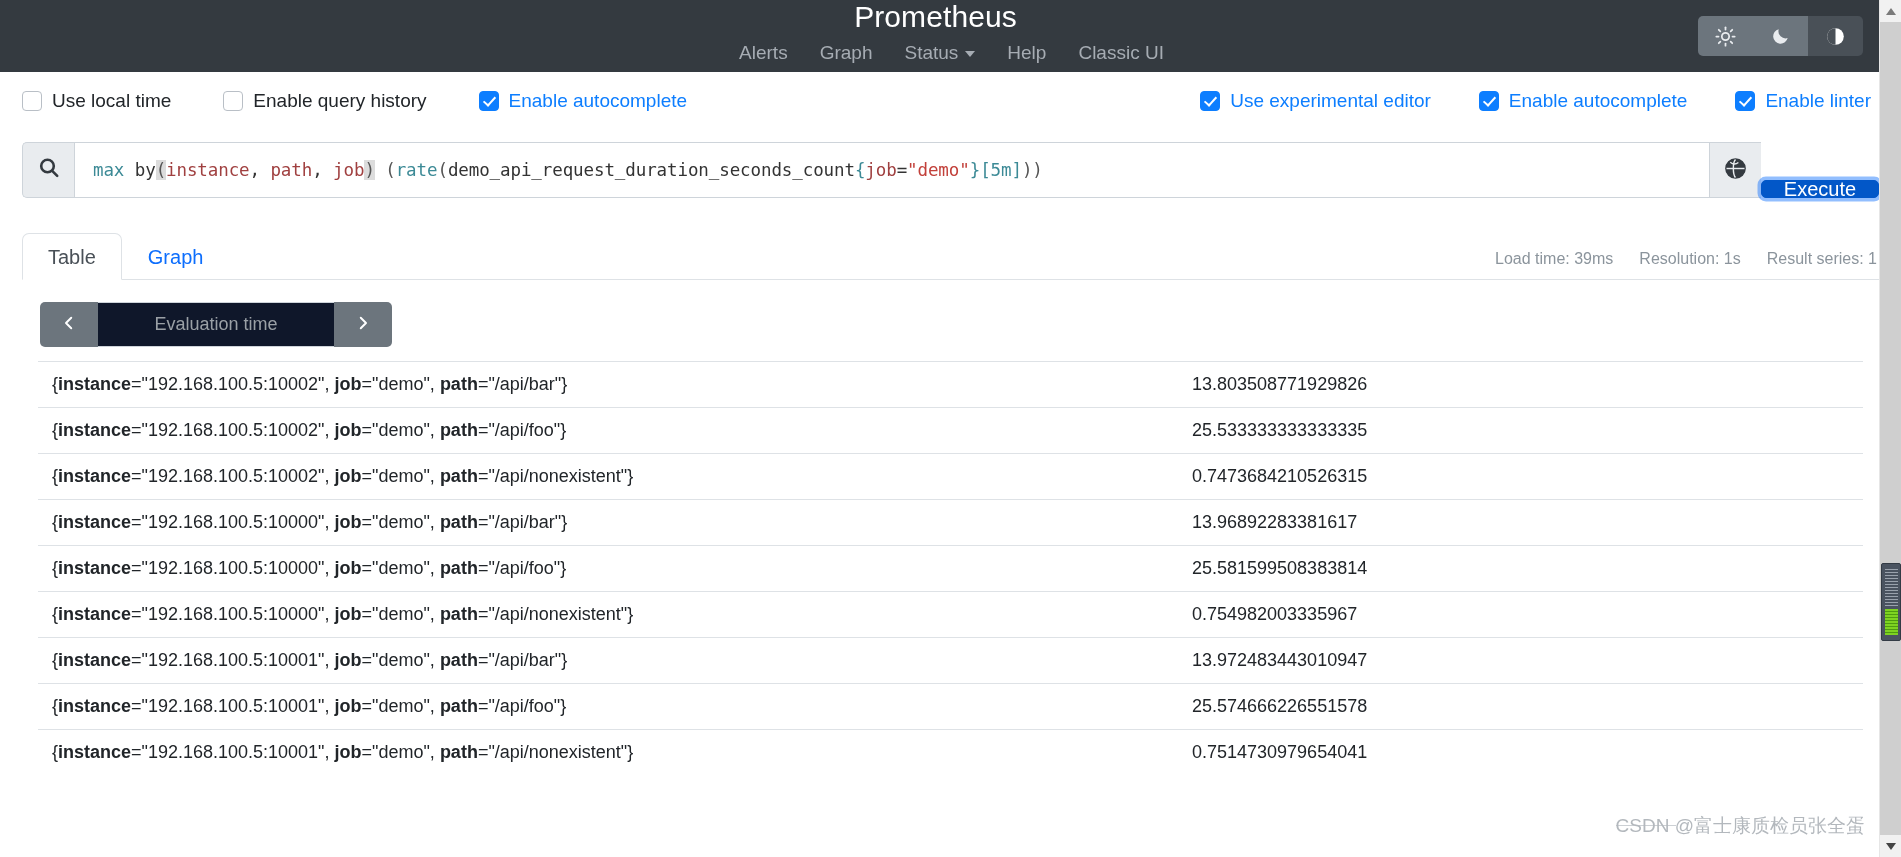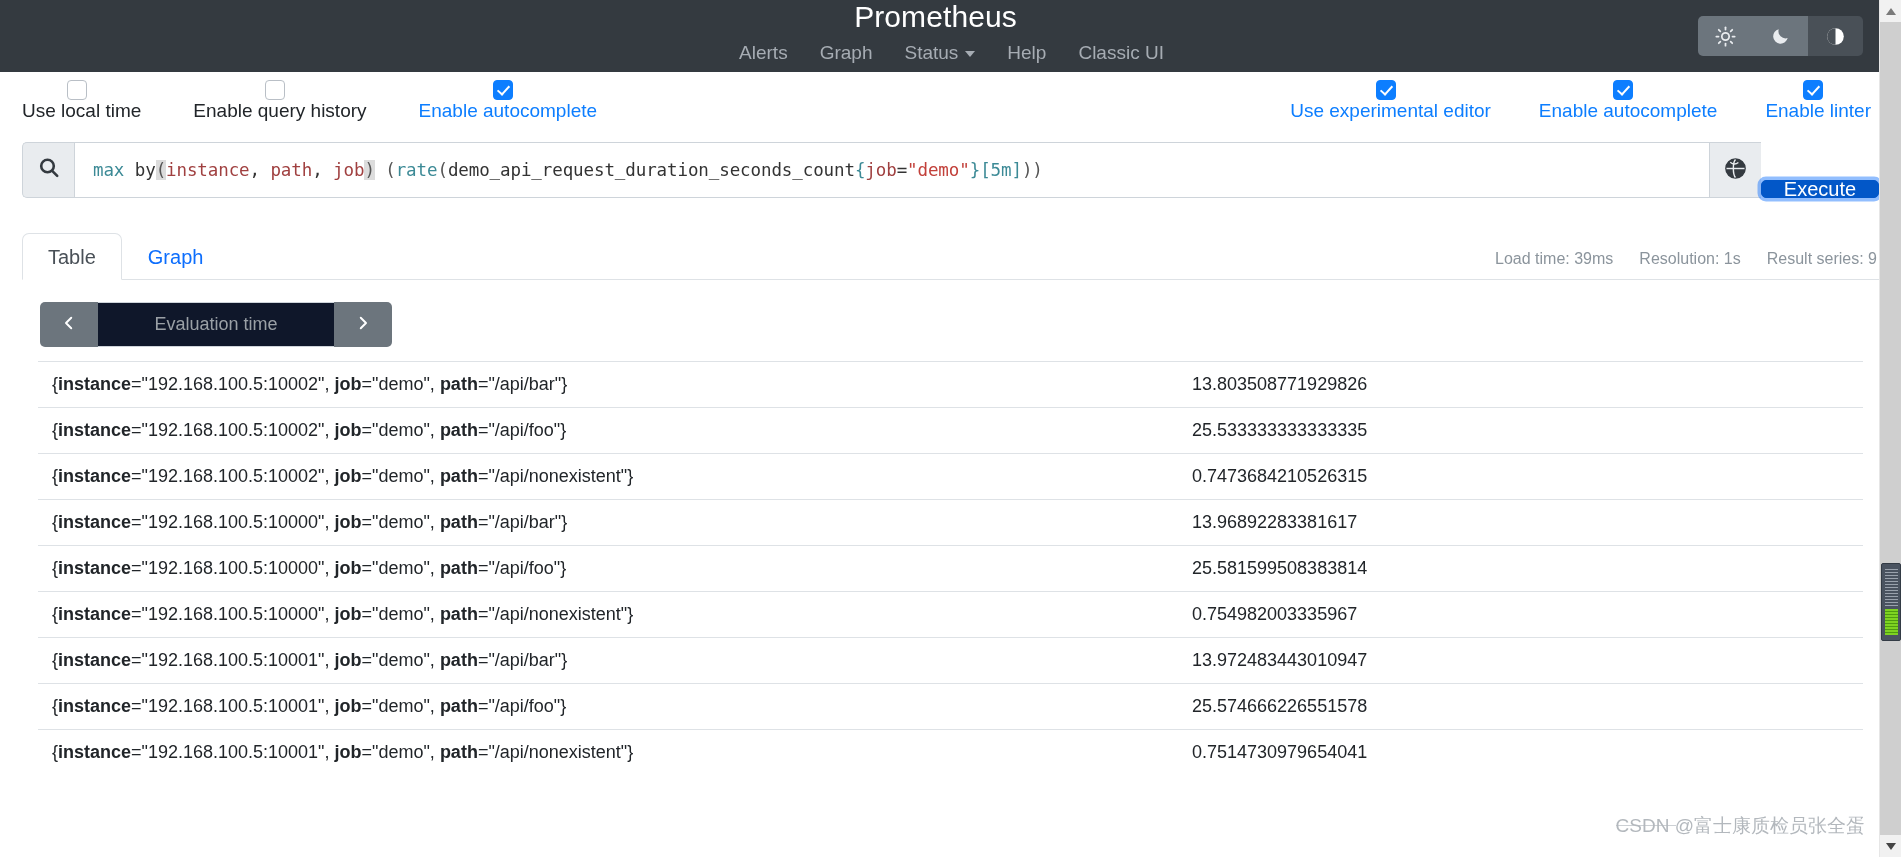--- a/index.html
+++ b/index.html
@@ -74,21 +74,20 @@
     align-items: center;
     background: #fff;
   }
   .opt-left { display: flex; align-items: center; }
   .opt-right { display: flex; align-items: center; position: absolute; right: 30px; top: 0; height: 58px;}
   .check-item {
     display: flex; align-items: center;
     margin-right: 52px;
     cursor: pointer;
     white-space: nowrap;
-    flex-direction: column;
   }
   .opt-right .check-item { margin-right: 0; margin-left: 48px; }
   .cbox {
     width: 20px; height: 20px;
     border: 1.5px solid #b9bfc6;
     border-radius: 4px;
     background: #fff;
     margin-right: 10px;
     flex: none;
     position: relative;
@@ -417,21 +416,21 @@
       <div class="exec-btn">Execute</div>
     </div>
   </div>
 
   <div class="tabs-row">
     <div class="tab active">Table</div>
     <div class="tab">Graph</div>
     <div class="meta-row">
       <span>Load time: 39ms</span>
       <span>Resolution: 1s</span>
-      <span>Result series: 9</span>
+      <span>Result series: 1</span>
     </div>
   </div>
 
   <div class="panel-body">
 
     <div class="eval-group">
       <div class="eval-btn">
         <span>
           <svg width="18" height="18" viewBox="0 0 24 24" fill="none" stroke="#ffffff" stroke-width="2.6" stroke-linecap="round" stroke-linejoin="round">
             <polyline points="15,5 8,12 15,19"></polyline>

